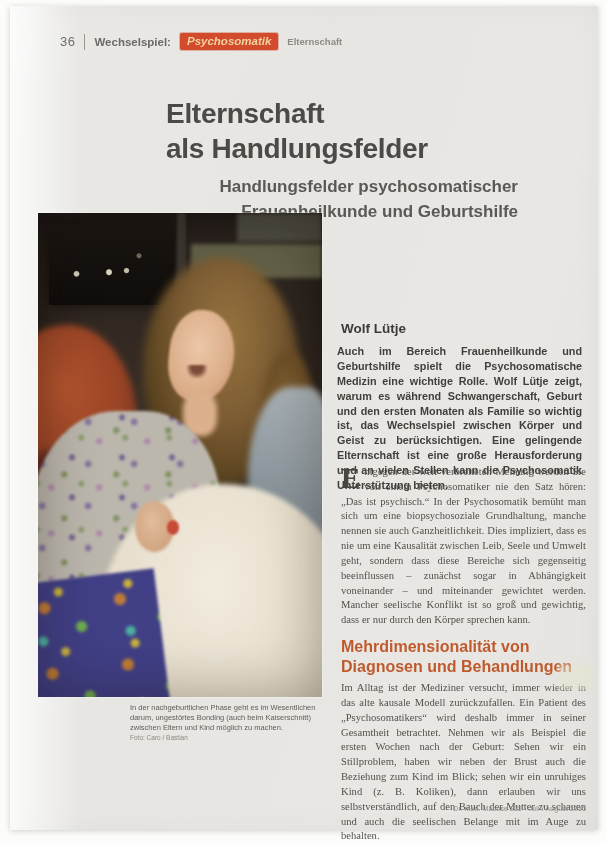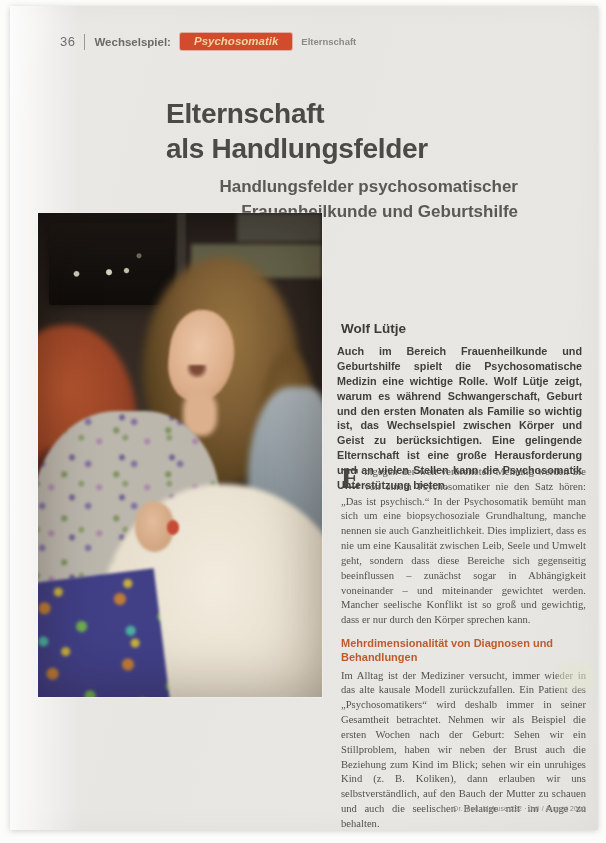--- a/index.html
+++ b/index.html
@@ -18,21 +18,21 @@
     background:linear-gradient(90deg,rgba(255,255,255,.85),rgba(255,255,255,0));
     pointer-events:none;
   }
   
   .header{position:absolute;left:50px;top:27px;display:flex;align-items:center;gap:9px;}
   .pageno{font-size:13px;color:#6e6d69;font-weight:400;letter-spacing:.5px;}
   .hsep{width:1px;height:16px;background:#9a9994;}
   .kicker{font-size:11.5px;font-weight:700;color:#6b6a66;}
   .badge{
     background:#d14b2c;color:#f2d3a2;font-weight:700;font-style:italic;
-    font-size:11.5px;padding:2px 14px 3px;border-radius:2px;
+    font-size:11.5px;padding:2px 7px 3px;border-radius:2px;
     box-shadow:0 0 0 1px rgba(209,75,44,.35);
   }
   .topic{font-size:9.5px;color:#8b8a85;font-weight:700;}
   
   .title{
     position:absolute;left:156px;top:90px;width:400px;
     font-size:28px;line-height:35px;font-weight:700;color:#4b4a46;letter-spacing:-.3px;
   }
   .subtitle{
     position:absolute;left:156px;top:169px;width:352px;
@@ -143,21 +143,21 @@
   .colflow{position:absolute;left:331px;top:459px;width:245px;}
   .body-p{
     font-size:10.6px;line-height:1.4;color:#53514c;margin:0;
     font-family:"Liberation Serif",serif;text-align:justify;hyphens:auto;
   }
   .dropcap{
     float:left;font:700 29px/25px "Liberation Serif",serif;color:#474641;
     padding:1px 4px 0 0;
   }
   .subhead{
-    font-size:11px;line-height:1.25;font-weight:700;color:#bf5a2d;
+    font-size:16px;line-height:1.25;font-weight:700;color:#bf5a2d;
     margin:9px 0 4px;font-family:"Liberation Sans",sans-serif;
   }
   .footer{
     position:absolute;right:12px;top:799px;
     font-size:6.8px;color:#8b8a85;letter-spacing:.2px;
   }
   .artifact{
     position:absolute;left:548px;top:658px;width:36px;height:26px;
     background:#e4e4cf;opacity:.55;filter:blur(2px);pointer-events:none;
   }
@@ -197,20 +197,24 @@
     <div class="ph-smile"></div>
     <div class="ph-neck"></div>
     <div class="ph-gown"></div>
     <div class="ph-blanket"></div>
     <div class="ph-babyhead"></div>
     <div class="ph-paci"></div>
     <div class="ph-blue"></div>
     <div class="ph-vignette"></div>
   </div>
 
+  <div class="caption">
+    <span>In der nachgeburtlichen Phase geht es im Wesentlichen darum, ungestörtes Bonding (auch beim Kaiserschnitt) zwischen Eltern und Kind möglich zu machen.</span>
+    <div class="credit">Foto: Caro / Bastian</div>
+  </div>
 
   <div class="author">Wolf Lütje</div>
 
   <div class="intro">Auch im Bereich Frauenheilkunde und Geburtshilfe spielt die Psychosomatische Medizin eine wichtige Rolle. Wolf Lütje zeigt, warum es während Schwangerschaft, Geburt und den ersten Monaten als Familie so wichtig ist, das Wechselspiel zwischen Körper und Geist zu berücksichtigen. Eine gelingende Elternschaft ist eine große Herausforderung und an vielen Stellen kann die Psychosomatik Unterstützung bieten.</div>
 
   <div class="colflow">
     <p class="body-p"><span class="dropcap">E</span><span>ntgegen der weit verbreiteten Meinung werden Sie von einem Psychosomatiker nie den Satz hören: „Das ist psychisch.“ In der Psychosomatik bemüht man sich um eine biopsychosoziale Grundhaltung, manche nennen sie auch Ganzheitlichkeit. Dies impliziert, dass es nie um eine Kausalität zwischen Leib, Seele und Umwelt geht, sondern dass diese Bereiche sich gegenseitig beeinflussen – zunächst sogar in Abhängigkeit voneinander – und miteinander gewichtet werden. Mancher seelische Konflikt ist so groß und gewichtig, dass er nur durch den Körper sprechen kann.</span></p>
     <h3 class="subhead">Mehrdimensionalität von Diagnosen und Behandlungen</h3>
     <p class="body-p">Im Alltag ist der Mediziner versucht, immer wieder in das alte kausale Modell zurückzufallen. Ein Patient des „Psychosomatikers“ wird deshalb immer in seiner Gesamtheit betrachtet. Nehmen wir als Beispiel die ersten Wochen nach der Geburt: Sehen wir ein Stillproblem, haben wir neben der Brust auch die Beziehung zum Kind im Blick; sehen wir ein unruhiges Kind (z. B. Koliken), dann erlauben wir uns selbstverständlich, auf den Bauch der Mutter zu schauen und auch die seelischen Belange mit im Auge zu behalten.</p>
   </div>

